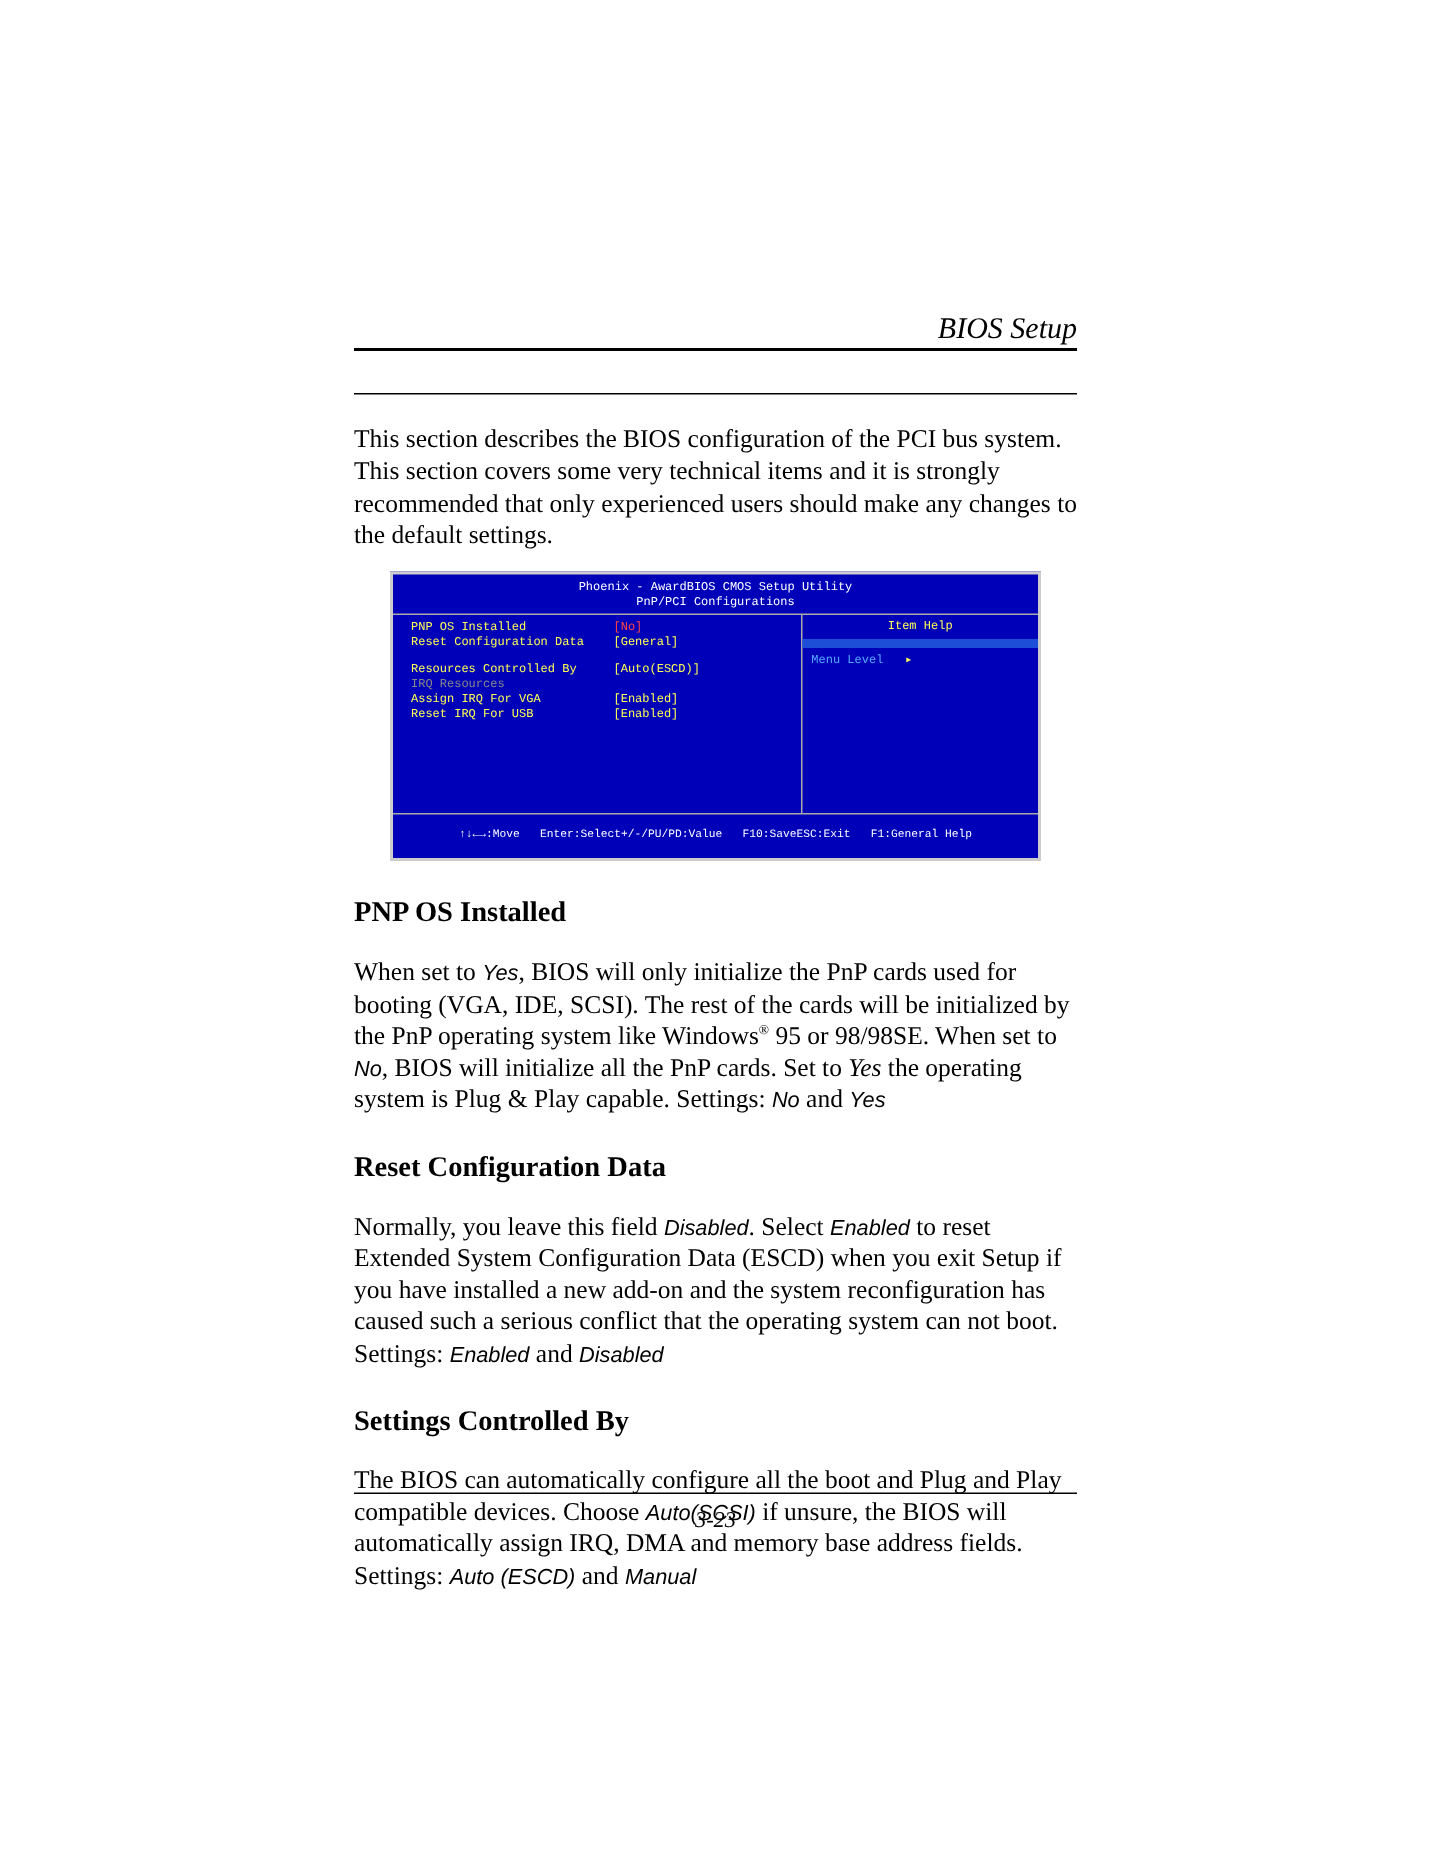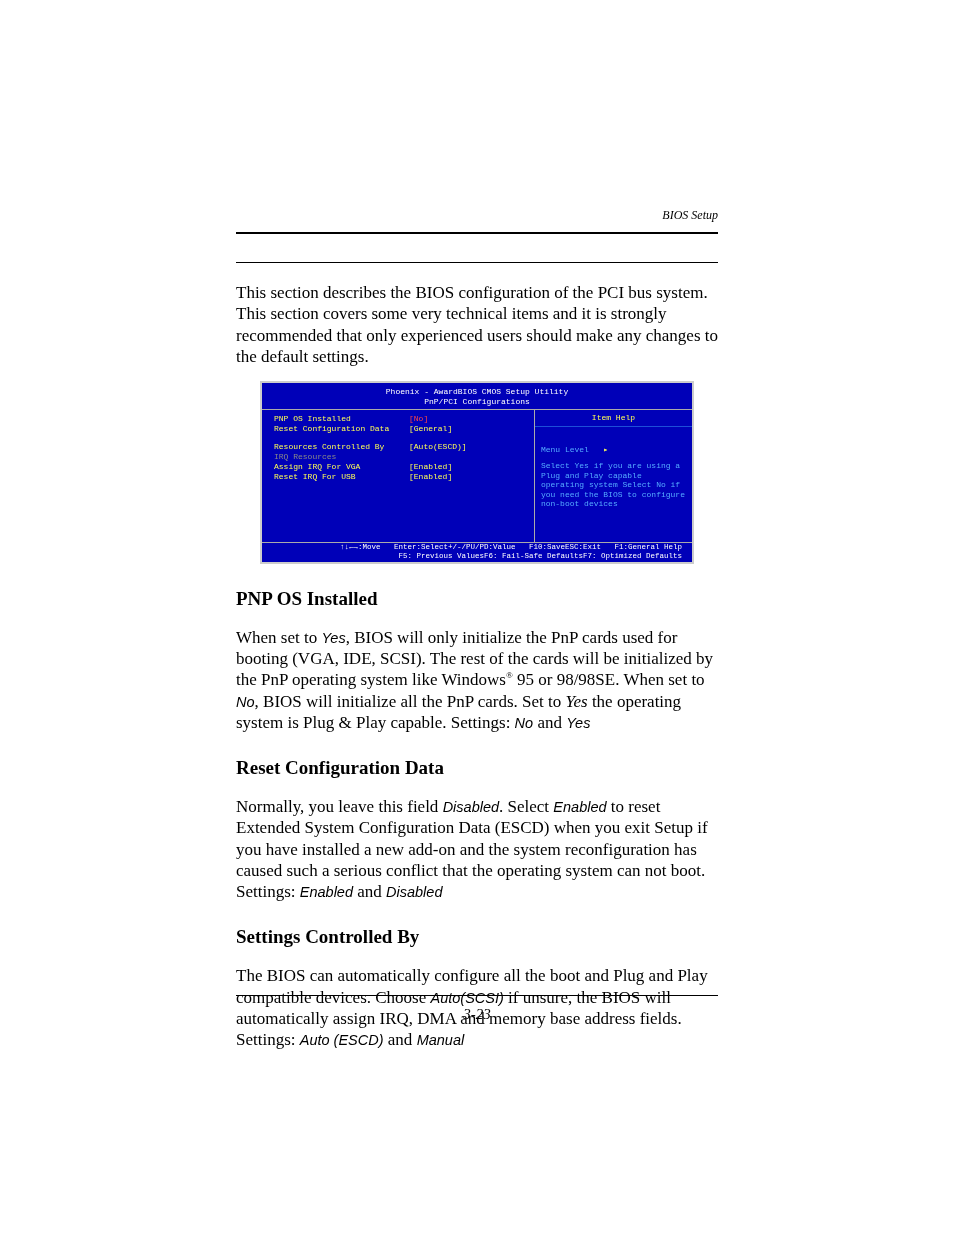--- a/index.html
+++ b/index.html
@@ -15,21 +15,21 @@
     position: relative;
     width: 954px;
     height: 1235px;
     box-sizing: border-box;
   }
   .header-label {
     position: absolute;
     top: 208px;
     right: 236px;
     font-style: italic;
-    font-size: 12px;
+    font-size: 20px;
     margin-left: 36px;
   }
   .hr1 {
     position: absolute;
     left: 236px;
     right: 236px;
     top: 232px;
     border-top: 2px solid #000;
   }
   .hr2 {
@@ -92,41 +92,41 @@
     color: #ffff55;
   }
   .bios-setting-row .val.sel {
     color: #ff4444;
   }
   .bios-spacer { height: 8px; }
   .itemhelp-header {
     text-align: center;
     color: #ffff55;
     padding: 3px 0;
-    border-bottom: 1px solid #1d4ed8;
-    margin: 0 -6px 18px -6px;
+    border-bottom: 6px solid #1d4ed8;
+    margin: 0 -6px 4px -6px;
   }
   .menulevel {
     color: #55aaff;
     margin-bottom: 6px;
   }
   .menulevel .arrow { color: #ffff55; }
   .help-text {
     color: #55aaff;
     line-height: 1.2;
     letter-spacing: 0px;
   }
   .bios-footer {
     border-top: 1px solid #aaa;
-    padding: 0 10px;
+    padding: 10px 10px;
     color: #fff;
     font-size: 7.5px;
     white-space: nowrap;
     display: flex;
-    justify-content: flex-end;
+    justify-content: center;
   }
   .bios-footer .col { white-space: pre; }
   .section-h {
     font-family: "Times New Roman", serif;
     font-weight: bold;
     font-size: 19px;
     margin-top: 24px;
     margin-bottom: 2px;
   }
   .section-p {
@@ -197,33 +197,27 @@
             <div class="bios-setting-row">
               <span class="lbl">Reset IRQ For USB</span>
               <span class="val">[Enabled]</span>
             </div>
           </div>
         <div class="bios-right">
           <div class="itemhelp-header">Item Help</div>
           <div class="menulevel">
             <span>Menu Level</span>&nbsp;&nbsp;&nbsp;<span class="arrow">▸</span>
           </div>
-          <div class="help-text">Select Yes if you are using a Plug and Play capable operating system Select No if you need the BIOS to configure non-boot devices</div>
         </div>
       </div>
       <div class="bios-footer">
         <span class="col">↑↓←→:Move   Enter:Select</span>
         <span class="col">+/-/PU/PD:Value   F10:Save</span>
         <span class="col">ESC:Exit   F1:General Help</span>
       </div>
-      <div class="bios-footer" style="border-top:none;">
-        <span class="col">F5: Previous Values</span>
-        <span class="col">F6: Fail-Safe Defaults</span>
-        <span class="col">F7: Optimized Defaults</span>
-      </div>
     </div>
 
     <div class="section-h">PNP OS Installed</div>
     <div class="section-p">
       <span>When set to </span><span class="mono-ital">Yes</span><span>, BIOS will only initialize the PnP cards used for booting (VGA, IDE, SCSI). The rest of the cards will be initialized by the PnP operating system like Windows</span><span class="sup">®</span><span> 95 or 98/98SE. When set to </span><span class="mono-ital">No</span><span>, BIOS will initialize all the PnP cards. Set to </span><span class="ital">Yes</span><span> the operating system is Plug &amp; Play capable. Settings: </span><span class="mono-ital">No</span><span> and </span><span class="mono-ital">Yes</span>
     </div>
 
     <div class="section-h">Reset Configuration Data</div>
     <div class="section-p">
       <span>Normally, you leave this field </span><span class="mono-ital">Disabled</span><span>. Select </span><span class="mono-ital">Enabled</span><span> to reset Extended System Configuration Data (ESCD) when you exit Setup if you have installed a new add-on and the system reconfiguration has caused such a serious conflict that the operating system can not boot. Settings: </span><span class="mono-ital">Enabled</span><span> and </span><span class="mono-ital">Disabled</span>

